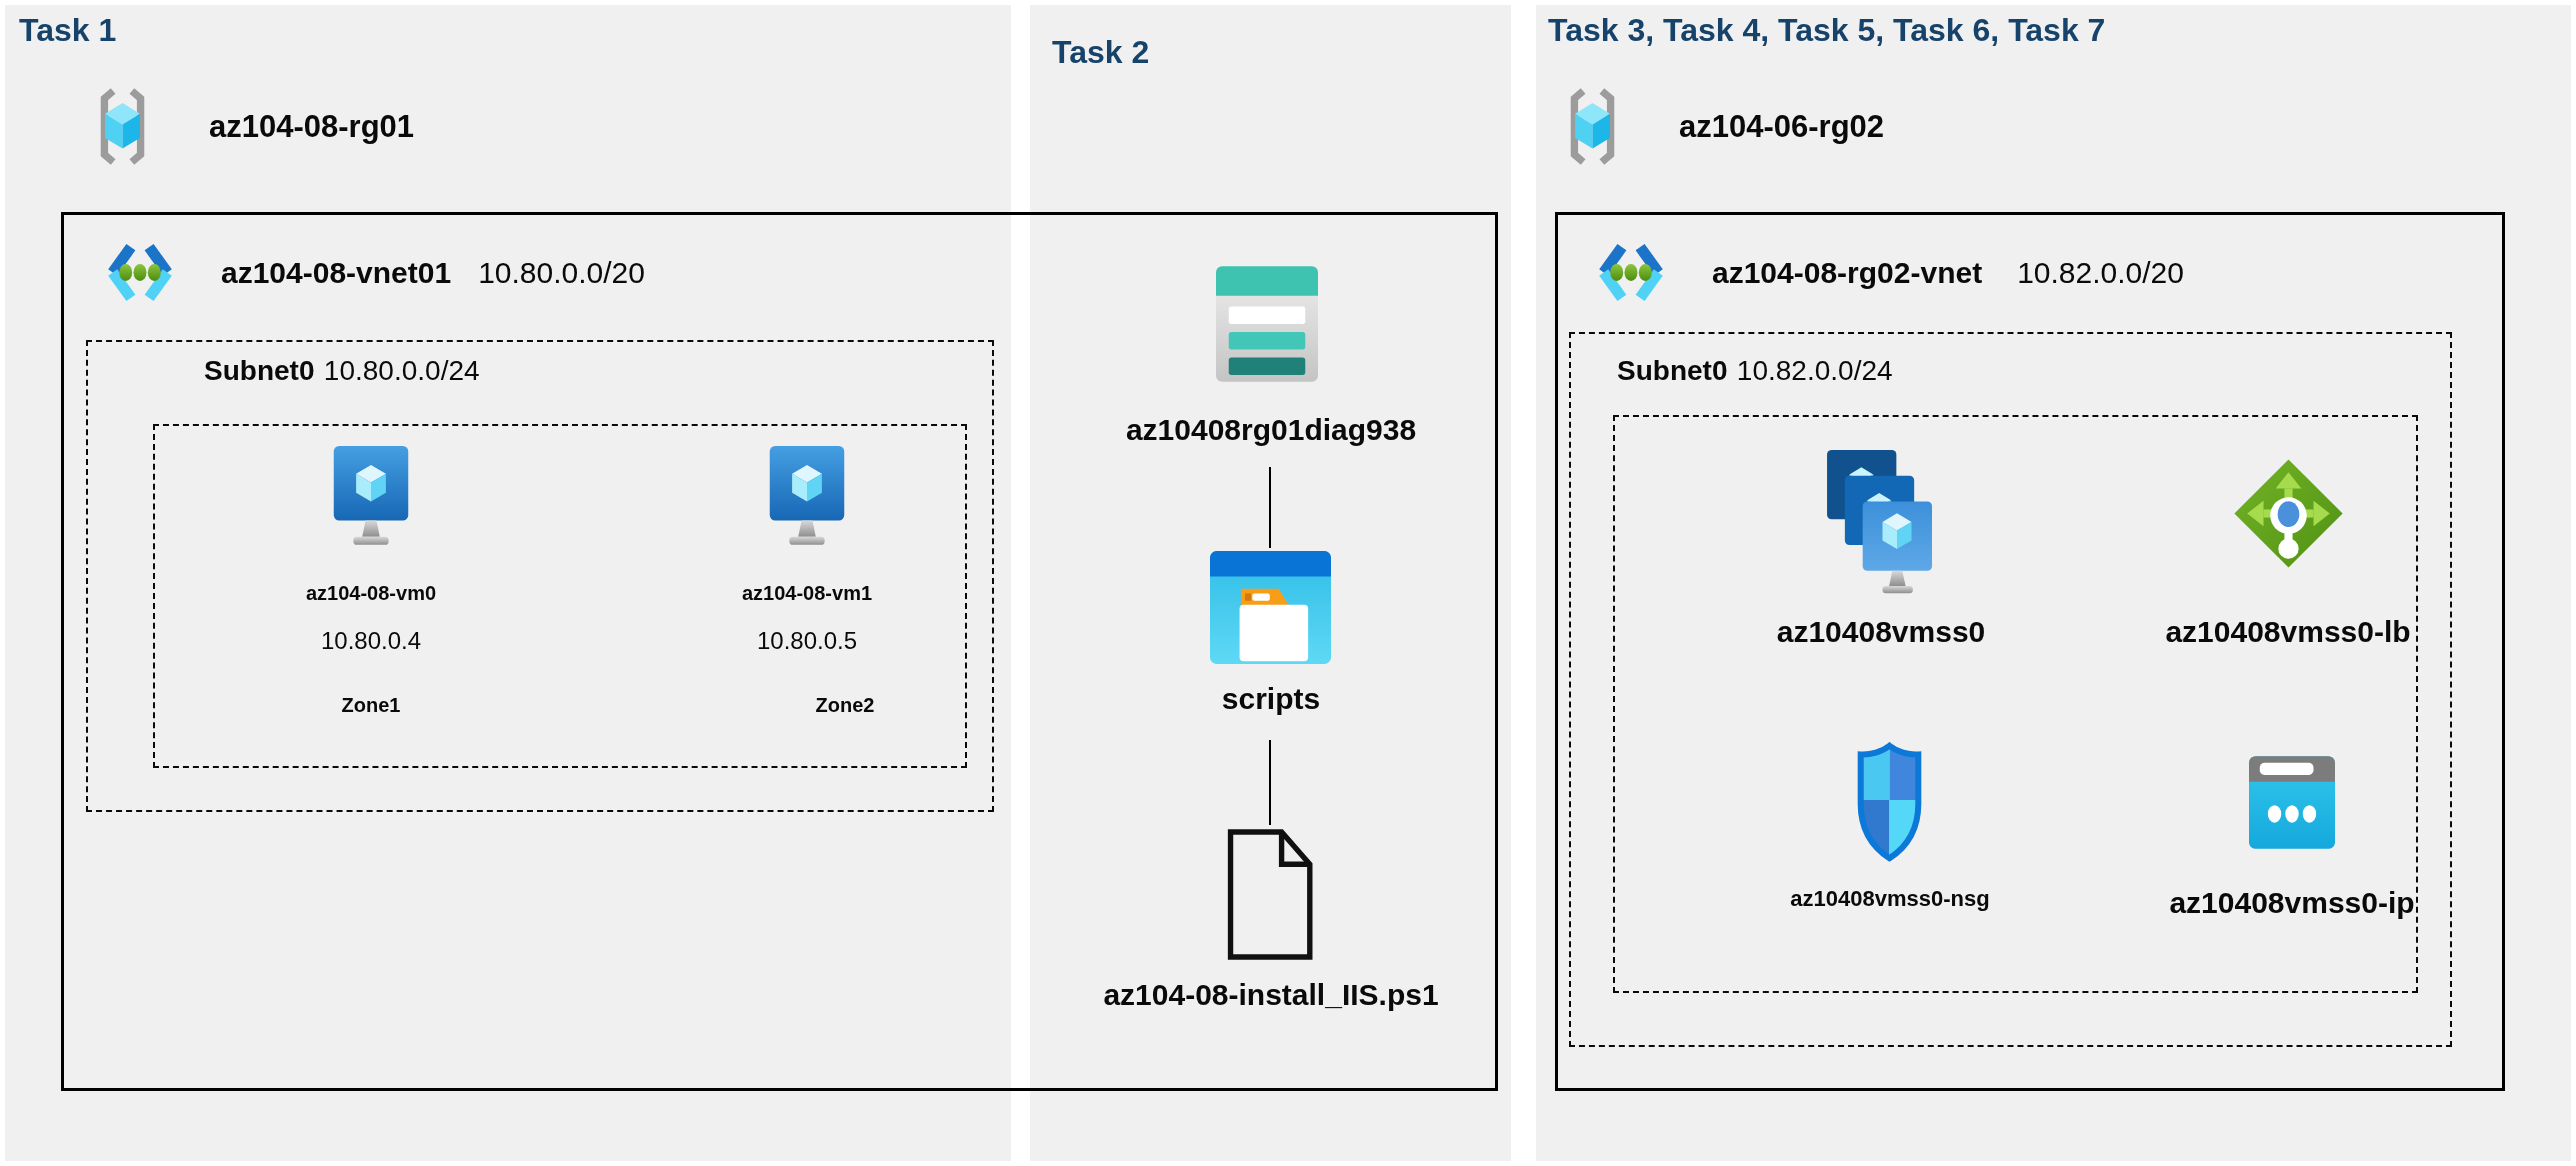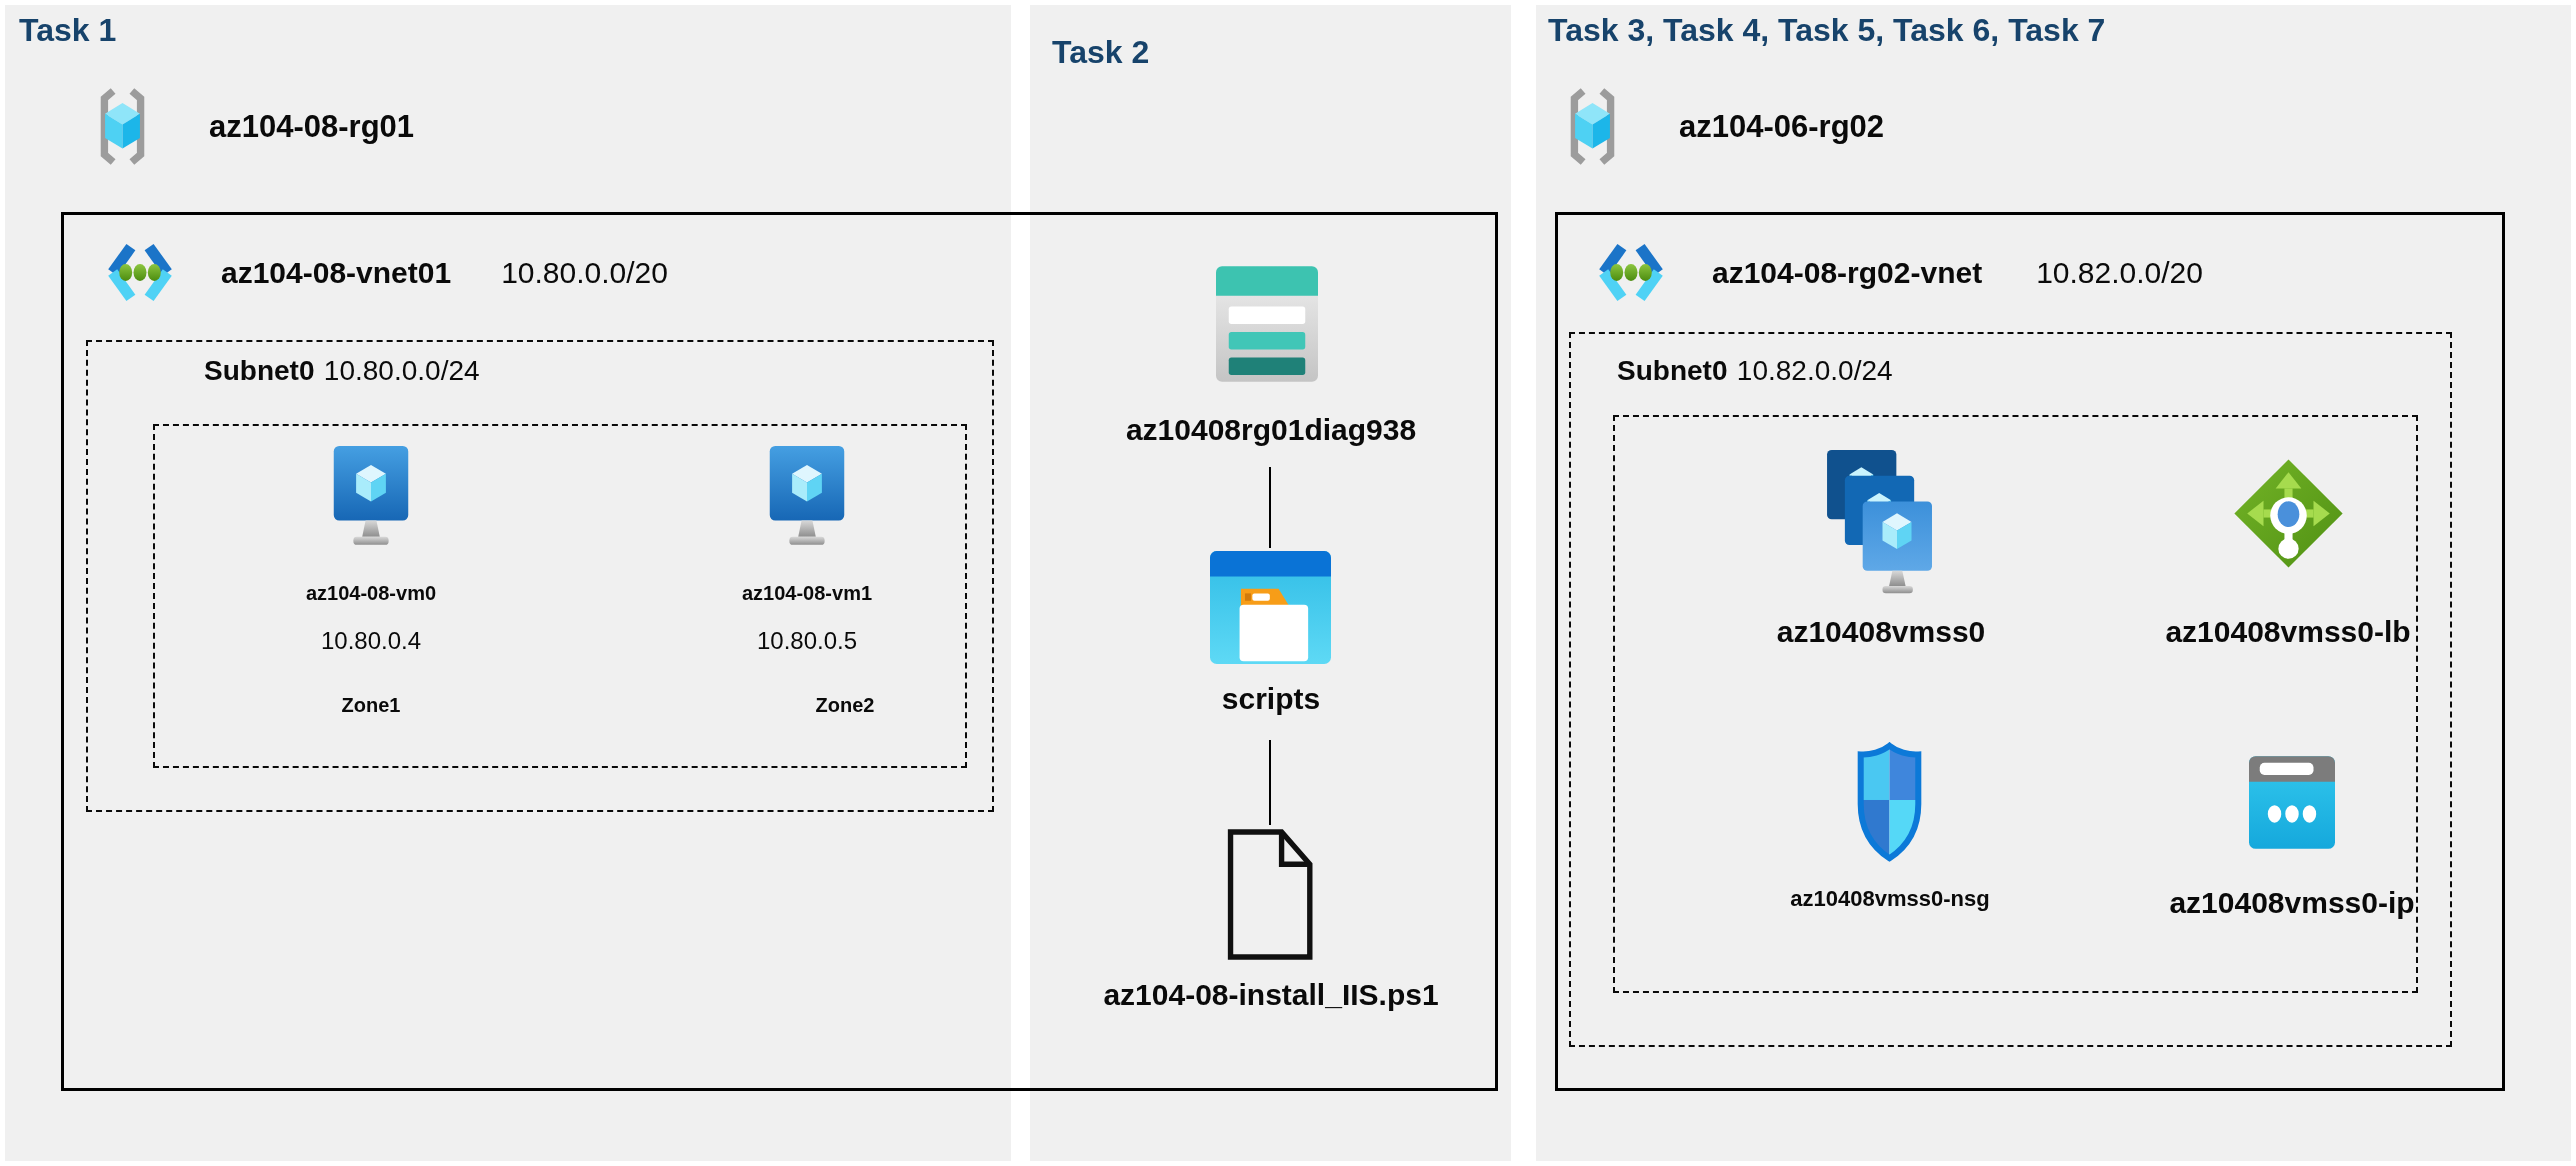--- a/index.html
+++ b/index.html
@@ -87,21 +87,21 @@
   <svg width="78" height="71" viewBox="0 0 120 106">
     <path d="M46 14 L18 53" stroke="#1B74C8" stroke-width="17"></path>
     <path d="M18 53 L46 92" stroke="#4FD2F5" stroke-width="17"></path>
     <path d="M74 14 L102 53" stroke="#1B74C8" stroke-width="17"></path>
     <path d="M102 53 L74 92" stroke="#4FD2F5" stroke-width="17"></path>
     <ellipse cx="38" cy="53" rx="10" ry="13" fill="url(#g-dot)"></ellipse>
     <ellipse cx="60" cy="53" rx="10" ry="13" fill="url(#g-dot)"></ellipse>
     <ellipse cx="82" cy="53" rx="10" ry="13" fill="url(#g-dot)"></ellipse>
   </svg>
   <span class="vnet-label">az104-08-vnet01</span>
-  <span class="vnet-label cidr" style="margin-left:23px">10.80.0.0/20</span>
+  <span class="vnet-label cidr" style="margin-left:0">10.80.0.0/20</span>
 </div>
 
 <div class="box-dashed" style="left:86px;top:340px;width:904px;height:468px"></div>
 <div class="subnet-label" style="left:204px;top:355px">
   <span>Subnet0</span><span class="cidr">10.80.0.0/24</span>
 </div>
 
 <div class="box-dashed" style="left:153px;top:424px;width:810px;height:340px"></div>
 
 <svg class="icon-abs" style="left:333px;top:446px" width="76" height="107" viewBox="0 0 112 158">
@@ -174,21 +174,21 @@
   <svg width="78" height="71" viewBox="0 0 120 106">
     <path d="M46 14 L18 53" stroke="#1B74C8" stroke-width="17"></path>
     <path d="M18 53 L46 92" stroke="#4FD2F5" stroke-width="17"></path>
     <path d="M74 14 L102 53" stroke="#1B74C8" stroke-width="17"></path>
     <path d="M102 53 L74 92" stroke="#4FD2F5" stroke-width="17"></path>
     <ellipse cx="38" cy="53" rx="10" ry="13" fill="url(#g-dot)"></ellipse>
     <ellipse cx="60" cy="53" rx="10" ry="13" fill="url(#g-dot)"></ellipse>
     <ellipse cx="82" cy="53" rx="10" ry="13" fill="url(#g-dot)"></ellipse>
   </svg>
   <span class="vnet-label">az104-08-rg02-vnet</span>
-  <span class="vnet-label cidr" style="margin-left:27px">10.82.0.0/20</span>
+  <span class="vnet-label cidr" style="margin-left:8px">10.82.0.0/20</span>
 </div>
 
 <div class="box-dashed" style="left:1569px;top:332px;width:879px;height:711px"></div>
 <div class="subnet-label" style="left:1617px;top:355px">
   <span>Subnet0</span><span class="cidr">10.82.0.0/24</span>
 </div>
 
 <div class="box-dashed" style="left:1613px;top:415px;width:801px;height:574px"></div>
 
 <svg class="icon-abs" style="left:1826px;top:450px" width="111" height="165" viewBox="0 0 165 250">

